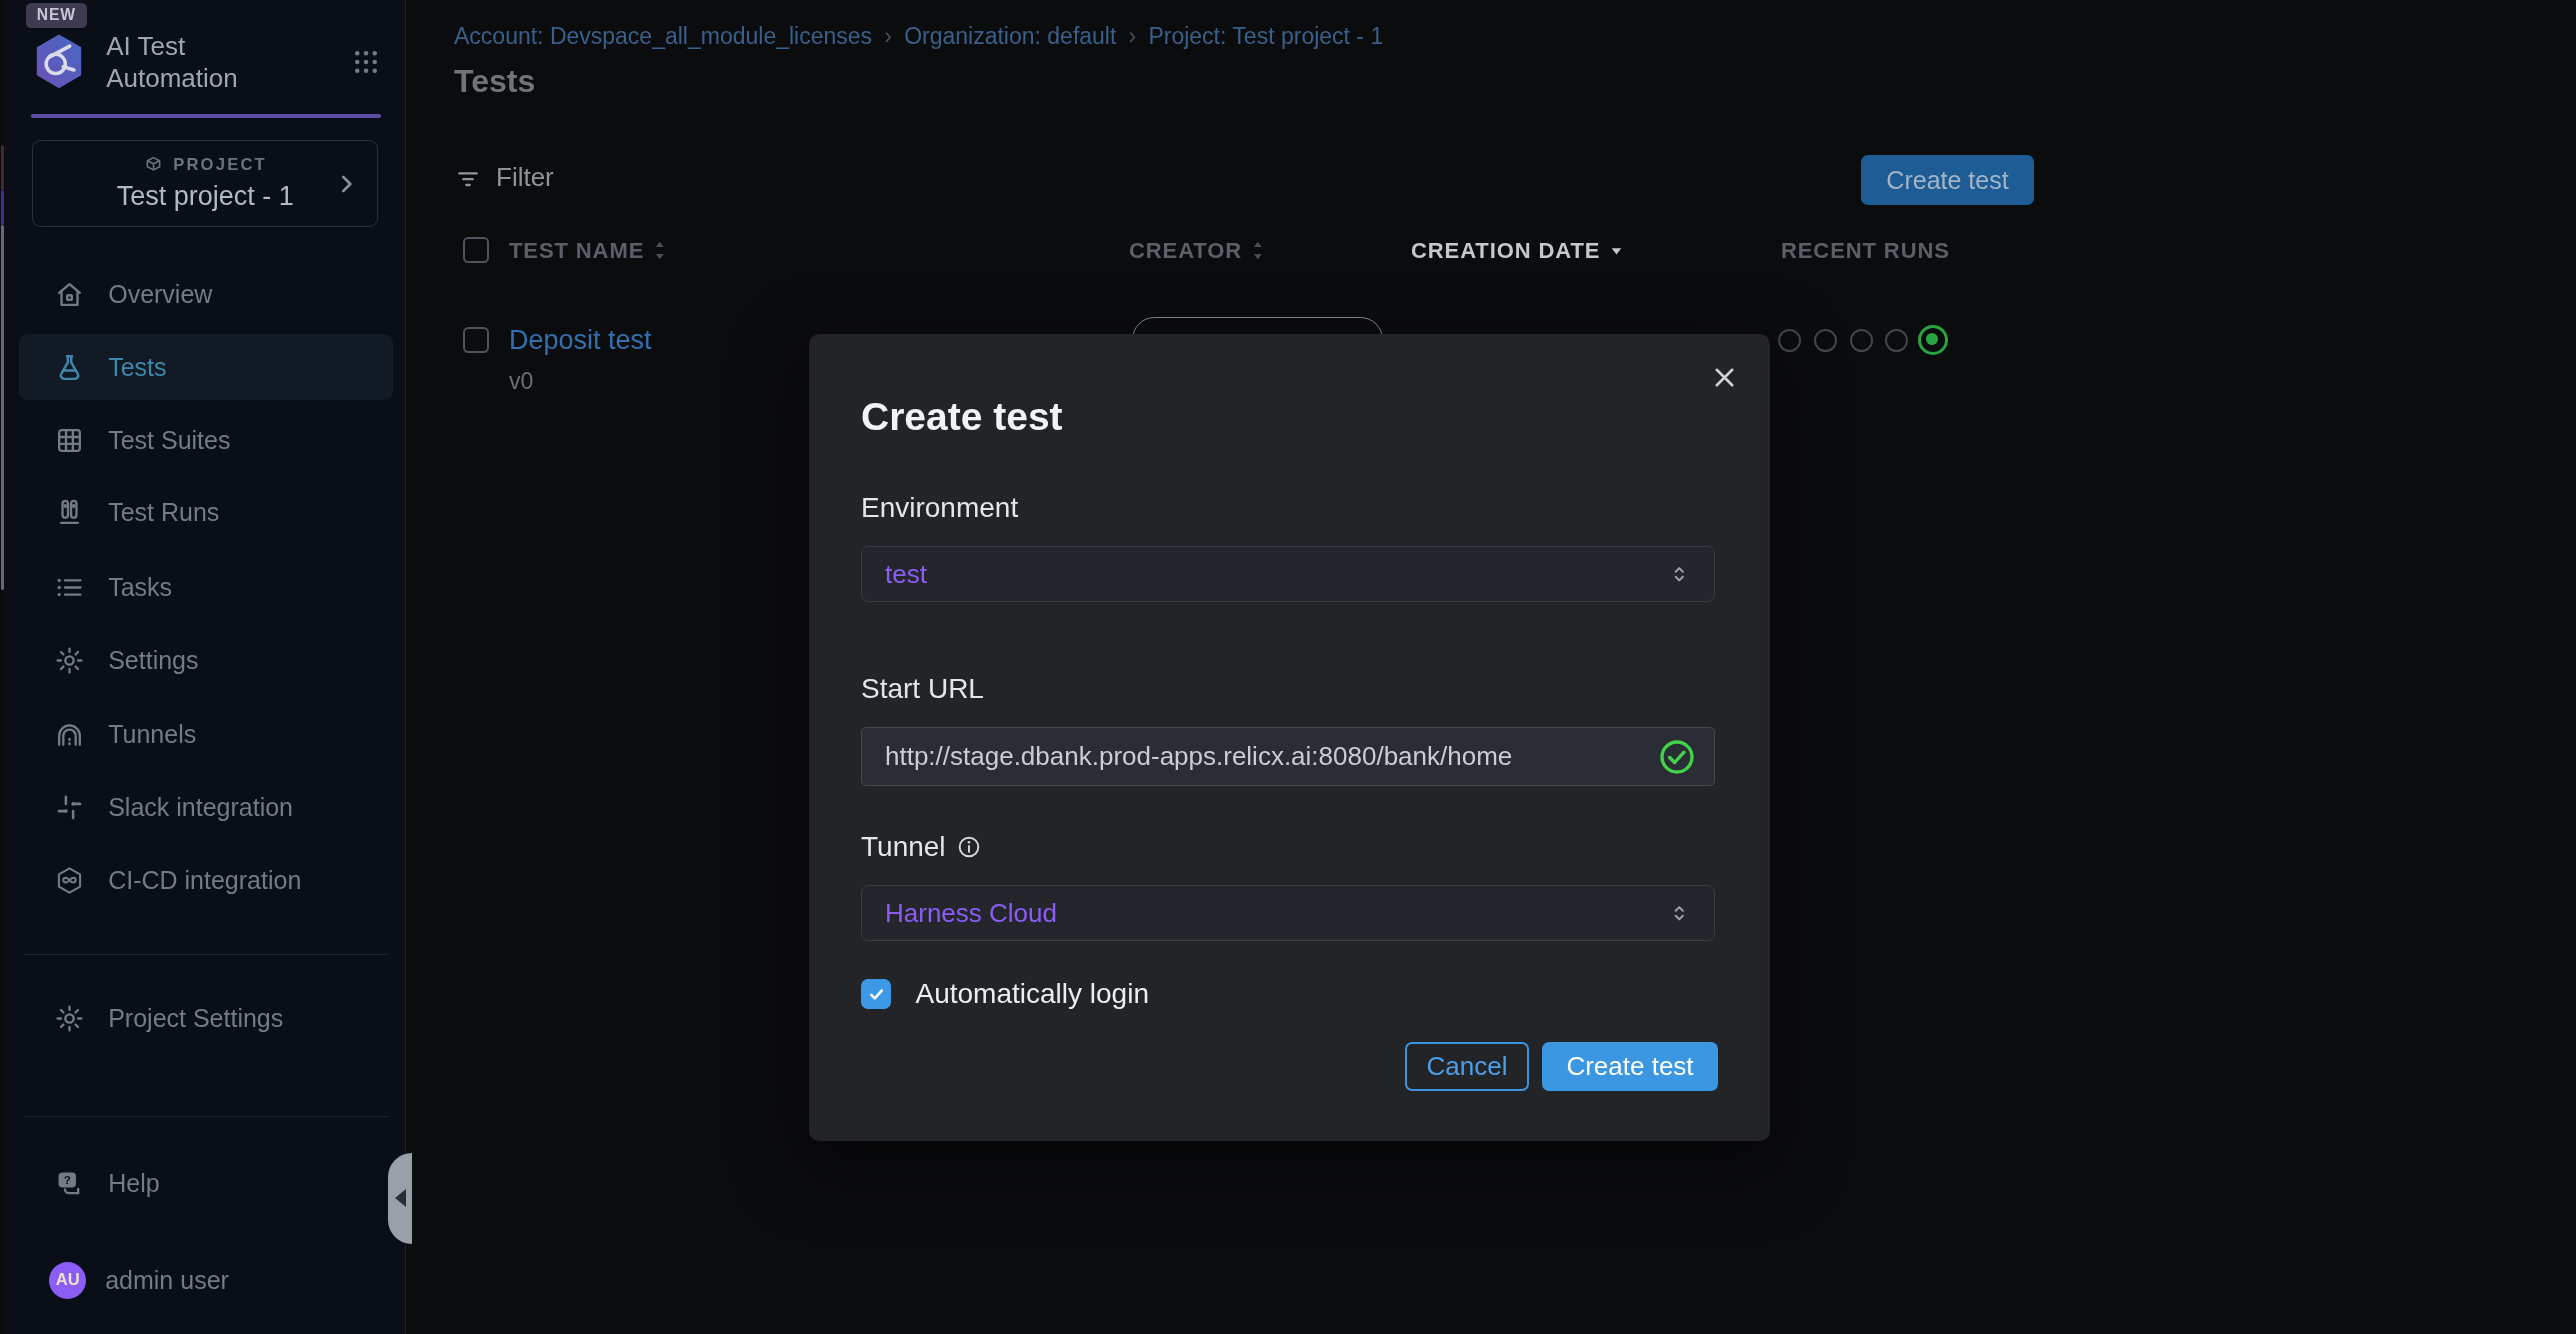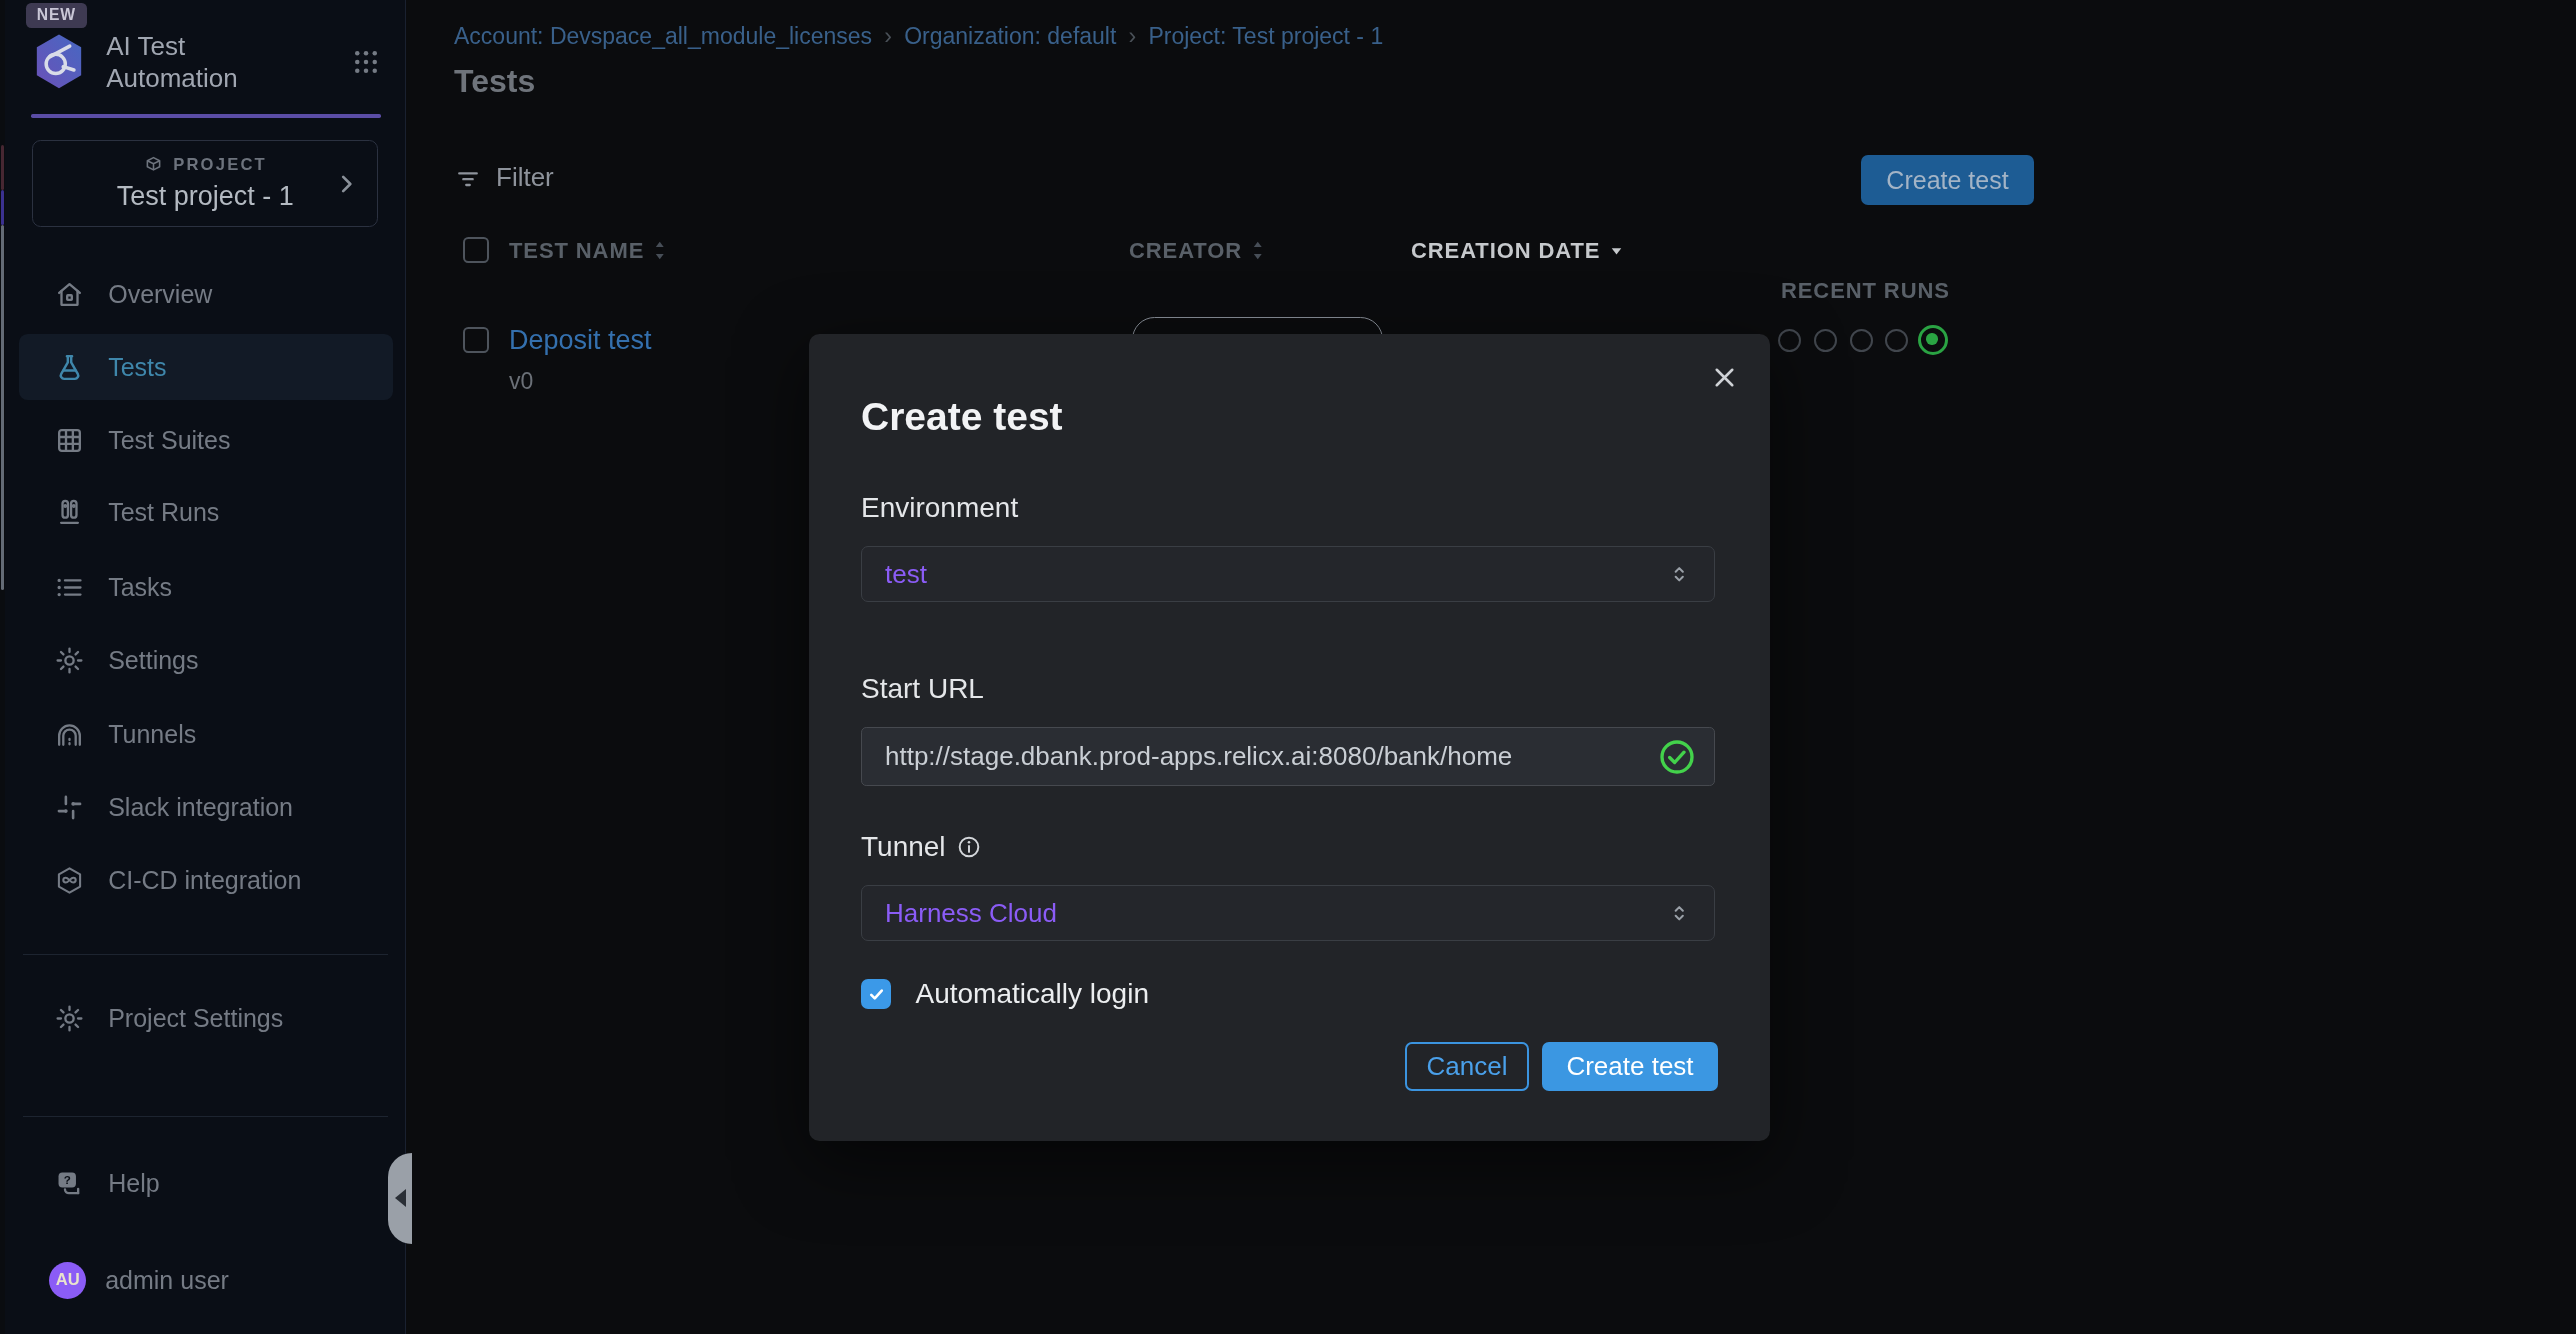--- a/index.html
+++ b/index.html
@@ -279,21 +279,21 @@
           <path d="M10 3l4.5 6h-9z"></path>
             <path d="M10 23l-4.5-6h9z"></path>
         </svg>
       </div>
       <div class="th sorted" style="left:1004px;">
         <span>CREATION DATE</span>
         <svg width="19" height="19" viewBox="0 0 24 24" fill="#c6c9cc">
           <path d="M12 17l-6-8h12z"></path>
         </svg>
       </div>
-      <div class="th" style="left:1374px;margin-top:40px;">
+      <div class="th" style="left:1374px;">
         <span>RECENT RUNS</span>
       </div>
       <div class="th" style="left:1689px;">
         <span>ACTIONS</span>
       </div>
       <svg class="th" style="left:2080px;" width="26" height="26" viewBox="0 0 24 24" fill="#3c4f6e">
         <rect x="3.5" y="3" width="4.6" height="18" rx="1"></rect>
           <rect x="9.7" y="3" width="4.6" height="18" rx="1"></rect>
           <rect x="15.9" y="3" width="4.6" height="18" rx="1"></rect>
       </svg>

